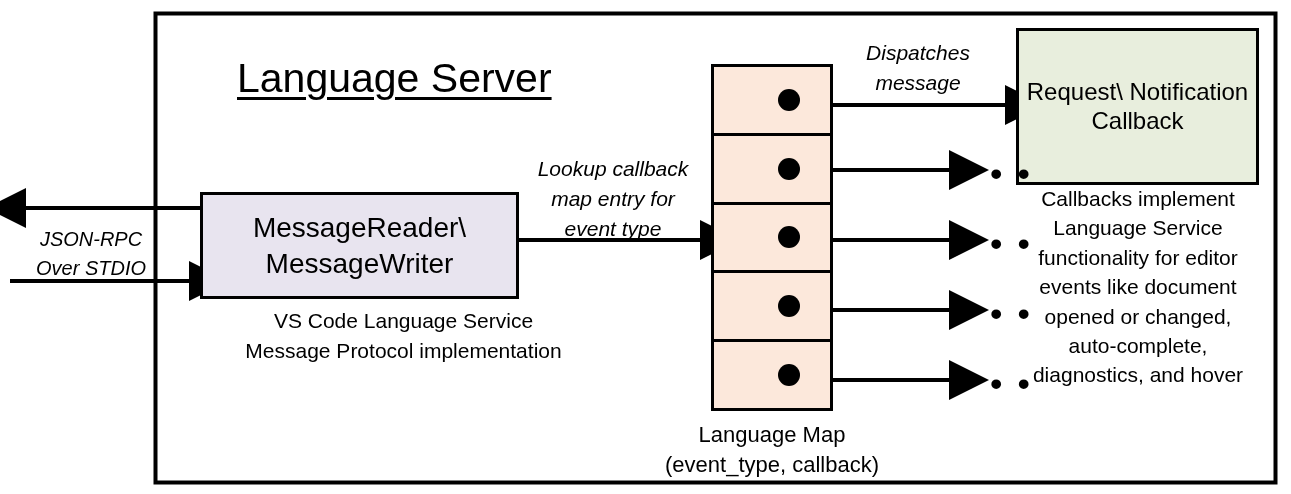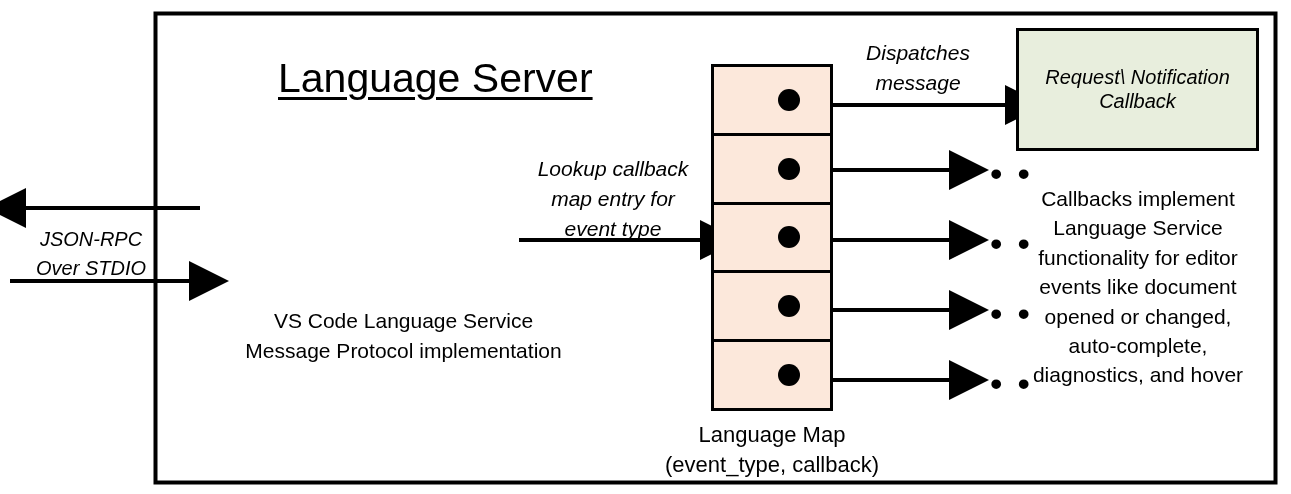--- a/index.html
+++ b/index.html
@@ -57,25 +57,24 @@
   }
   #reader-box {
     left: 200px; top: 192px;
     width: 319px; height: 107px;
     background: #e8e4ef;
     font-size: 28px;
     line-height: 1.28;
   }
   #callback-box {
     left: 1016px; top: 28px;
-    width: 243px; height: 123px;
+    width: 243px; height: 157px;
     background: #e8eedd;
-    font-size: 20px;
+    font-size: 24px;
     line-height: 1.18;
-    font-style: italic;
   }
 
   
   #dispatch-map {
     position: absolute;
     left: 711px; top: 64px;
     width: 122px; height: 347px;
     box-sizing: border-box;
     border: 3px solid #000000;
     background: #fce8db;
@@ -174,22 +173,26 @@
     <line x1="519" y1="240" x2="704" y2="240" stroke="#000000" stroke-width="4" marker-end="url(#arrowR)"></line>
 
     <line x1="800" y1="105" x2="1009" y2="105" stroke="#000000" stroke-width="4" marker-end="url(#arrowR)"></line>
 
     <line x1="800" y1="170" x2="953" y2="170" stroke="#000000" stroke-width="4" marker-end="url(#arrowR)"></line>
     <line x1="800" y1="240" x2="953" y2="240" stroke="#000000" stroke-width="4" marker-end="url(#arrowR)"></line>
     <line x1="800" y1="310" x2="953" y2="310" stroke="#000000" stroke-width="4" marker-end="url(#arrowR)"></line>
     <line x1="800" y1="380" x2="953" y2="380" stroke="#000000" stroke-width="4" marker-end="url(#arrowR)"></line>
   </svg>
 
-  <div class="txt" id="server-title" style="left:237px; top:55px;margin-left:41px;">Language Server</div>
-
+  <div class="txt" id="server-title" style="left:237px; top:55px;">Language Server</div>
+
+  <div class="node-box" id="reader-box">
+    <span>MessageReader\
+MessageWriter</span>
+  </div>
 
   <div class="txt center" id="reader-caption">VS Code Language Service
 Message Protocol implementation</div>
 
   <div id="dispatch-map">
     <div class="map-cell">
       <span class="map-dot"></span>
     </div>
     <div class="map-cell">
       <span class="map-dot"></span>

